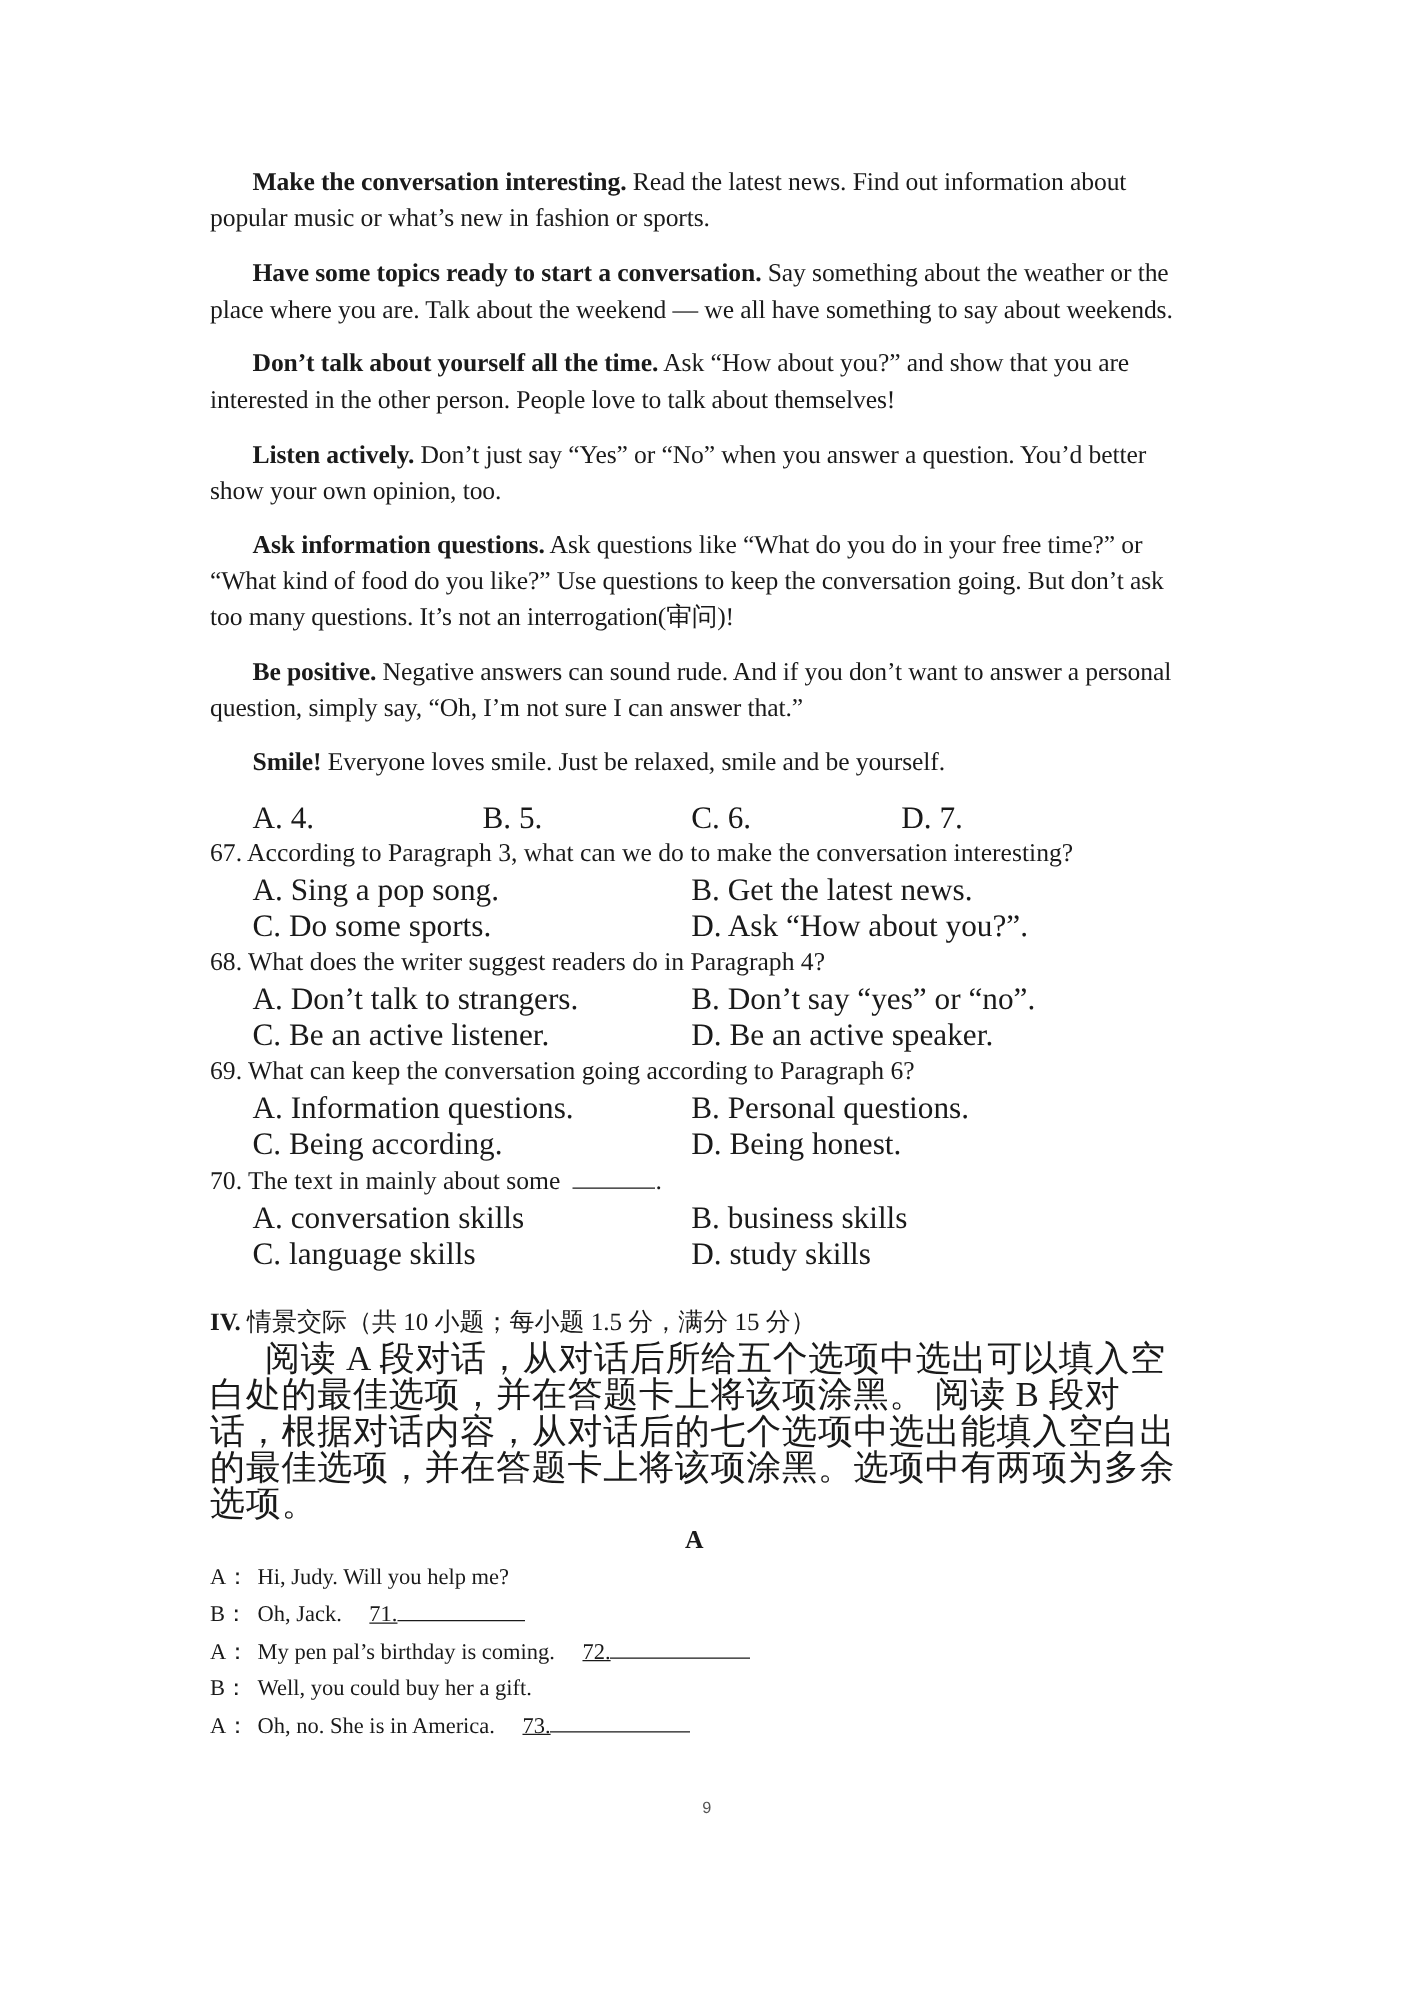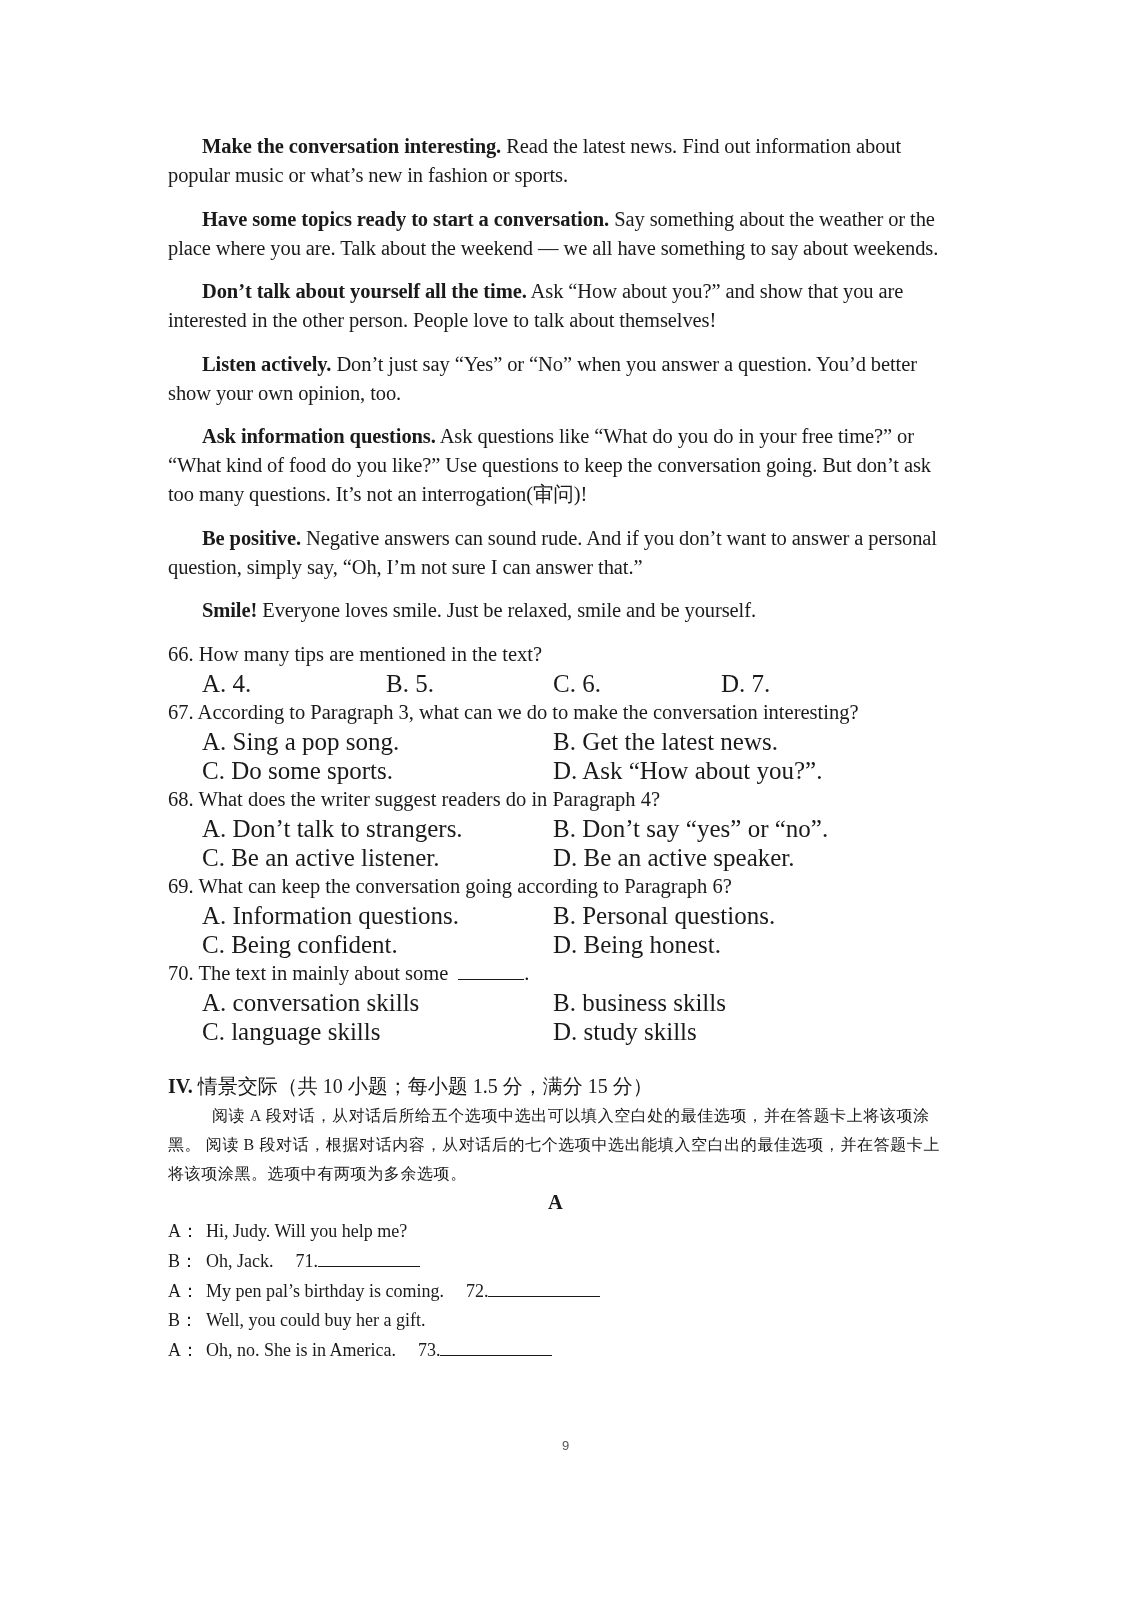--- a/index.html
+++ b/index.html
@@ -17,44 +17,43 @@
   .qblock { margin-top: 3px; }
   .q { font-size: 20.5px; line-height: 29px; margin: 0; white-space: nowrap; }
   .opts { position: relative; height: 29px; font-size: 25px; line-height: 29px; white-space: nowrap; }
   .opt { position: absolute; top: 0; }
   .o4-0 { left: 34px; } .o4-1 { left: 218px; } .o4-2 { left: 385px; } .o4-3 { left: 553px; text-align: right; }
   .o2-0 { left: 34px; } .o2-1 { left: 385px; }
   .blank { display: inline-block; width: 66px; border-bottom: 1.5px solid #1a1a1a; height: 20px; vertical-align: baseline; margin-left: 10px; }
   .section { margin-top: 26px; font-size: 20px; line-height: 29px; }
   .sec-title { margin: 0; white-space: nowrap; }
   .sec-title .roman { font-weight: bold; }
-  .instr { margin: 0; text-indent: 44px; font-size: 16px; line-height: 29px; letter-spacing: 0.6px; }
+  .instr { margin: 0; text-indent: 44px; font-size: 28px; line-height: 29px; letter-spacing: 0.6px; }
   .dlg-head { text-align: center; font-weight: bold; font-size: 20.5px; line-height: 29px; margin: 0; }
   .dlg { font-size: 18px; line-height: 29px; margin: 0; white-space: nowrap; }
   .dlg .spk { display: inline-block; width: 38px; }
-  .dlg .num { margin-left: 22px; }
+  .dlg .num { margin-left: 22px; text-decoration: underline; }
   .dlg .ul { display: inline-block; border-bottom: 1.5px solid #1a1a1a; height: 20px; vertical-align: baseline; }
   .pagenum { position: absolute; left: 0; width: 1131px; top: 1438px; text-align: center; font-size: 13px; color: #555; font-family: "Liberation Sans", sans-serif; }
 </style>
 </head>
 <body>
 
 <div class="page">
 
   <p class="para"><b>Make the conversation interesting.</b><span> Read the latest news. Find out information about popular music or what’s new in fashion or sports.</span></p>
   <p class="para"><b>Have some topics ready to start a conversation.</b><span> Say something about the weather or the place where you are. Talk about the weekend — we all have something to say about weekends.</span></p>
   <p class="para"><b>Don’t talk about yourself all the time.</b><span> Ask “How about you?” and show that you are interested in the other person. People love to talk about themselves!</span></p>
   <p class="para"><b>Listen actively.</b><span> Don’t just say “Yes” or “No” when you answer a question. You’d better show your own opinion, too.</span></p>
   <p class="para"><b>Ask information questions.</b><span> Ask questions like “What do you do in your free time?” or “What kind of food do you like?” Use questions to keep the conversation going. But don’t ask too many questions. It’s not an interrogation(审问)!</span></p>
   <p class="para"><b>Be positive.</b><span> Negative answers can sound rude. And if you don’t want to answer a personal question, simply say, “Oh, I’m not sure I can answer that.”</span></p>
   <p class="para"><b>Smile!</b><span> Everyone loves smile. Just be relaxed, smile and be yourself.</span></p>
 
   <div class="qblock">
     <div>
-      <p class="q">66. How many tips are mentioned in the text?</p>
       <div class="opts">
         <span class="opt o4-0">A. 4.</span>
         <span class="opt o4-1">B. 5.</span>
         <span class="opt o4-2">C. 6.</span>
         <span class="opt o4-3">D. 7.</span>
       </div>
     </div>
 
     <div>
       <p class="q">67. According to Paragraph 3, what can we do to make the conversation interesting?</p>
@@ -80,21 +79,21 @@
       </div>
     </div>
 
     <div>
       <p class="q">69. What can keep the conversation going according to Paragraph 6?</p>
       <div class="opts">
         <span class="opt o2-0">A. Information questions.</span>
         <span class="opt o2-1">B. Personal questions.</span>
       </div>
       <div class="opts">
-        <span class="opt o2-0">C. Being confident.</span>
+        <span class="opt o2-0">C. Being according.</span>
         <span class="opt o2-1">D. Being honest.</span>
       </div>
     </div>
 
     <div>
       <p class="q"><span>70. The text in mainly about some</span><span class="blank"></span><span>.</span></p>
       <div class="opts">
         <span class="opt o2-0">A. conversation skills</span>
         <span class="opt o2-1">B. business skills</span>
       </div>

